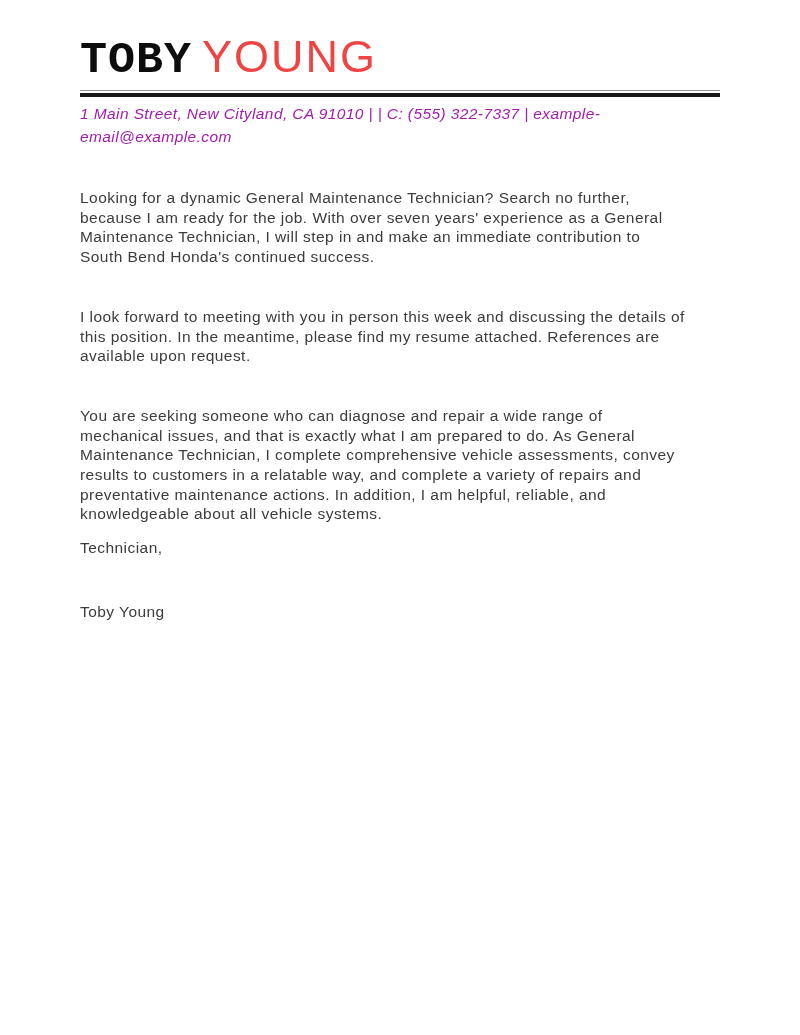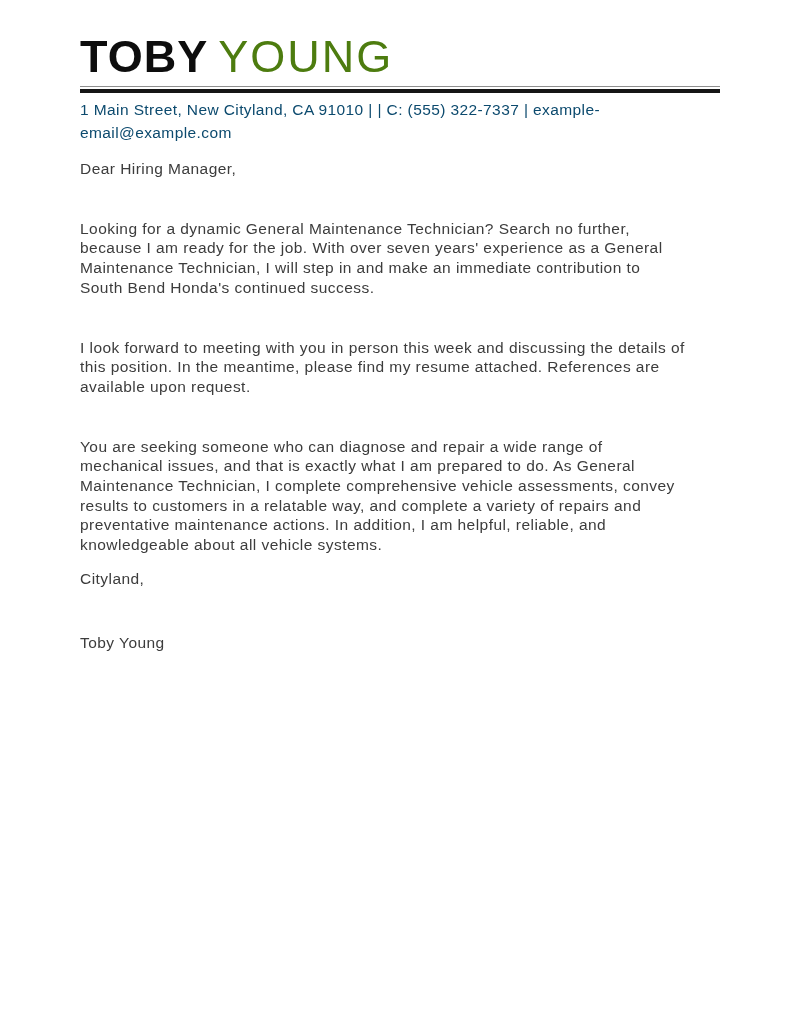--- a/index.html
+++ b/index.html
@@ -19,47 +19,49 @@
   
   .name {
     font-size: 45px;
     line-height: 1.0;
     color: #0d0d0d;
     white-space: nowrap;
     letter-spacing: 1px;
   }
   .name .first {
     font-weight: 700;
+    font-family: Liberation Mono, monospace;
   }
   .name .last {
     font-weight: 400;
     margin-left: 10px;
     letter-spacing: 2px;
-    color: #4d7c0f;
+    color: #ef4444;
   }
   .rule {
     width: 640px;
     margin-top: 7px;
   }
   .rule-thin {
     height: 1px;
     background: #8f8f8f;
   }
   .rule-thick {
     height: 4px;
     background: #161616;
     margin-top: 2px;
   }
   .contact {
     margin-top: 5px;
     font-size: 15.5px;
     line-height: 23px;
-    color: #0c4a6e;
+    color: #a21caf;
     letter-spacing: 0.4px;
     white-space: pre-line;
+    font-style: italic;
   }
   
   .letter-body {
     margin-top: 15px;
     width: 655px;
   }
   .letter-body p {
     font-size: 15.5px;
     line-height: 19.7px;
     color: #3c3c3c;
@@ -92,36 +94,35 @@
     <div class="rule">
       <div class="rule-thin"></div>
       <div class="rule-thick"></div>
     </div>
 
     <p class="contact">1 Main Street, New Cityland, CA 91010 | | C: (555) 322-7337 | example-
 email@example.com</p>
   </header>
 
   <main class="letter-body">
-    <p class="salutation">Dear Hiring Manager,</p>
 
     <p class="para">Looking for a dynamic General Maintenance Technician? Search no further,
 because I am ready for the job. With over seven years' experience as a General
 Maintenance Technician, I will step in and make an immediate contribution to
 South Bend Honda's continued success.</p>
 
     <p class="para">I look forward to meeting with you in person this week and discussing the details of
 this position. In the meantime, please find my resume attached. References are
 available upon request.</p>
 
     <p class="para">You are seeking someone who can diagnose and repair a wide range of
 mechanical issues, and that is exactly what I am prepared to do. As General
 Maintenance Technician, I complete comprehensive vehicle assessments, convey
 results to customers in a relatable way, and complete a variety of repairs and
 preventative maintenance actions. In addition, I am helpful, reliable, and
 knowledgeable about all vehicle systems.</p>
 
-    <p class="closing">Cityland,</p>
+    <p class="closing">Technician,</p>
 
     <p class="signature">Toby Young</p>
   </main>
 
 </div>
 
 </body></html>

